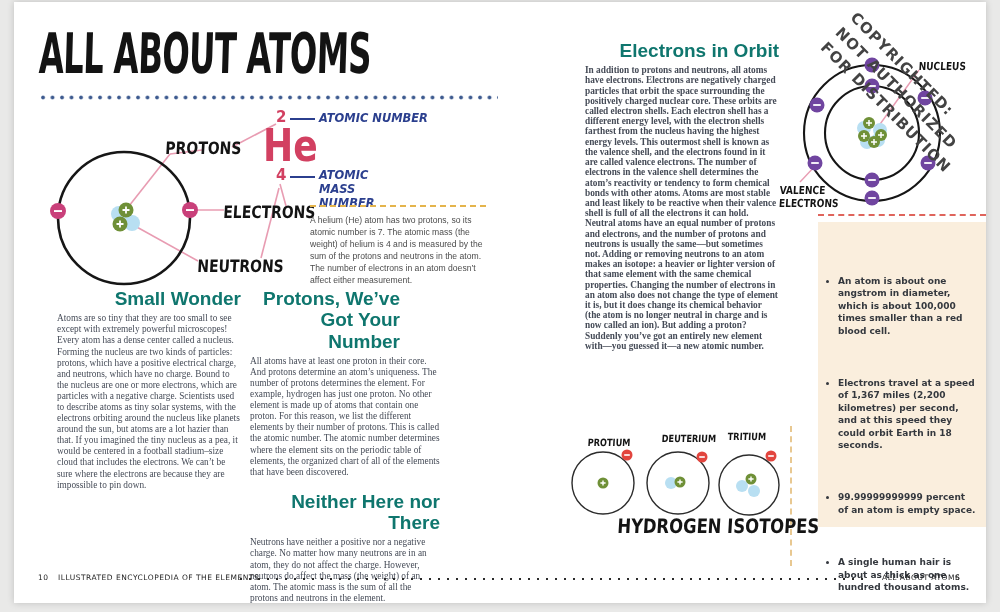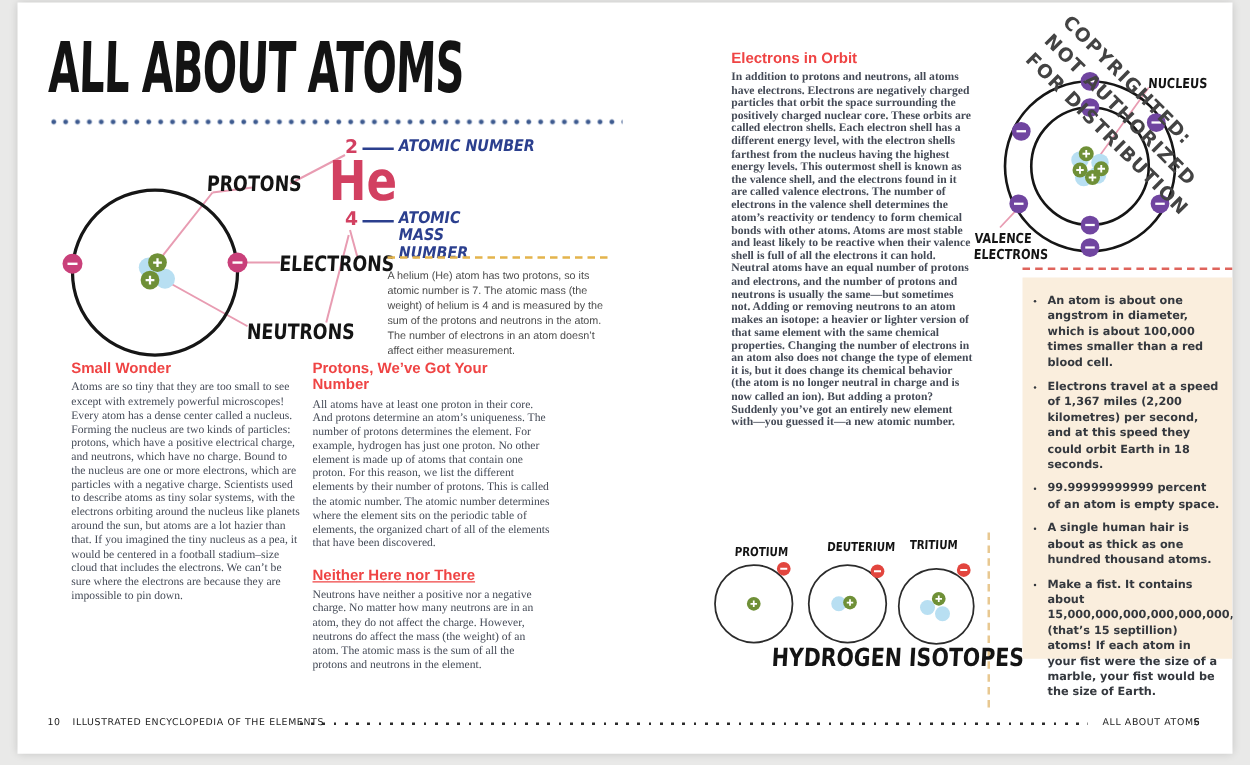--- a/index.html
+++ b/index.html
@@ -26,22 +26,22 @@
   }
   .hand{
     font-family:"DejaVu Sans",sans-serif;font-weight:bold;color:#141414;
     transform:scaleX(0.82) skewX(-4deg);transform-origin:left top;white-space:nowrap;
   }
   .navyhand{
     font-family:"DejaVu Sans",sans-serif;font-weight:bold;font-style:italic;
     color:#2b3f8e;white-space:nowrap;transform:scaleX(0.88);transform-origin:left top;
   }
   .heading{
-    font-family:"Liberation Sans",sans-serif;font-weight:bold;font-size:12px;
-    color:#ef4444;line-height:1.12;margin:0 0 4px 0;
+    font-family:"Liberation Sans",sans-serif;font-weight:bold;font-size:19px;
+    color:#0f766e;line-height:1.12;margin:0 0 4px 0;text-align:right;
   }
   .bodytext{
     font-family:"Liberation Serif",serif;font-size:9.3px;color:#454b57;
     line-height:11.1px;margin:0;
   }
   .col-right .bodytext{line-height:10.2px;font-weight:bold;}
   .caption{
     left:296px;top:203px;width:176px;border-top:2px dashed #e4b44c;padding-top:7px;
     font-size:8.6px;line-height:1.4;color:#4c4c4c;font-family:"Liberation Sans",sans-serif;
   }
@@ -55,21 +55,21 @@
     left:846px;top:6px;z-index:9;transform:rotate(45deg);transform-origin:left top;
     font-family:"DejaVu Sans",sans-serif;font-weight:bold;font-size:15px;
     letter-spacing:1px;color:#434343;line-height:1.4;white-space:nowrap;
   }
   .factsbox{
     left:804px;top:220px;width:168px;height:305px;background:#faeedd;
   }
   .factsbox ul{margin:0;padding:13px 8px 8px 20px;}
   .factsbox li{
     font-family:"DejaVu Sans",sans-serif;font-weight:bold;font-size:9px;
-    color:#34383e;line-height:1.38;margin-bottom:7px;
+    color:#34383e;line-height:1.38;margin-bottom:7px;margin-top:40px;
   }
   .reddash{left:804px;top:212px;width:168px;border-top:2px dashed #df645c;height:0;}
   .vert-dash{left:776px;top:424px;height:140px;width:0;border-left:2px dashed #e8c891;}
   .footer-text{
     font-family:"DejaVu Sans",sans-serif;font-weight:normal;font-size:7.5px;
     letter-spacing:.5px;color:#1d1d1d;white-space:nowrap;
   }
   .footer-dots{
     left:226px;top:576px;width:630px;height:2.4px;
     background:repeating-linear-gradient(90deg,#2b2b2b 0 2.2px,transparent 2.2px 9px);
@@ -132,21 +132,21 @@
 
   <div class="abs caption">A helium (He) atom has two protons, so its atomic number is 7. The atomic mass (the weight) of helium is 4 and is measured by the sum of the protons and neutrons in the atom. The number of electrons in an atom doesn’t affect either measurement.</div>
 
   <div class="abs" style="left:43px;top:286px;width:184px;">
     <h3 class="heading">Small Wonder</h3>
     <p class="bodytext">Atoms are so tiny that they are too small to see except with extremely powerful microscopes! Every atom has a dense center called a nucleus. Forming the nucleus are two kinds of particles: protons, which have a positive electrical charge, and neutrons, which have no charge. Bound to the nucleus are one or more electrons, which are particles with a negative charge. Scientists used to describe atoms as tiny solar systems, with the electrons orbiting around the nucleus like planets around the sun, but atoms are a lot hazier than that. If you imagined the tiny nucleus as a pea, it would be centered in a football stadium–size cloud that includes the electrons. We can’t be sure where the electrons are because they are impossible to pin down.</p>
   </div>
   <div class="abs" style="left:236px;top:286px;width:190px;">
     <h3 class="heading" style="width:150px;">Protons, We’ve Got Your Number</h3>
     <p class="bodytext">All atoms have at least one proton in their core. And protons determine an atom’s uniqueness. The number of protons determines the element. For example, hydrogen has just one proton. No other element is made up of atoms that contain one proton. For this reason, we list the different elements by their number of protons. This is called the atomic number. The atomic number determines where the element sits on the periodic table of elements, the organized chart of all of the elements that have been discovered.</p>
-    <h3 class="heading" style="margin-top:13px;text-decoration:underline;">Neither Here nor There</h3>
+    <h3 class="heading" style="margin-top:13px;">Neither Here nor There</h3>
     <p class="bodytext">Neutrons have neither a positive nor a negative charge. No matter how many neutrons are in an atom, they do not affect the charge. However, neutrons do affect the mass (the weight) of an atom. The atomic mass is the sum of all the protons and neutrons in the element.</p>
   </div>
 
   <div class="abs col-right" style="left:571px;top:38px;width:194px;">
     <h3 class="heading">Electrons in Orbit</h3>
     <p class="bodytext">In addition to protons and neutrons, all atoms have electrons. Electrons are negatively charged particles that orbit the space surrounding the positively charged nuclear core. These orbits are called electron shells. Each electron shell has a different energy level, with the electron shells farthest from the nucleus having the highest energy levels. This outermost shell is known as the valence shell, and the electrons found in it are called valence electrons. The number of electrons in the valence shell determines the atom’s reactivity or tendency to form chemical bonds with other atoms. Atoms are most stable and least likely to be reactive when their valence shell is full of all the electrons it can hold.</p>
     <p class="bodytext">Neutral atoms have an equal number of protons and electrons, and the number of protons and neutrons is usually the same—but sometimes not. Adding or removing neutrons to an atom makes an isotope: a heavier or lighter version of that same element with the same chemical properties. Changing the number of electrons in an atom also does not change the type of element it is, but it does change its chemical behavior (the atom is no longer neutral in charge and is now called an ion). But adding a proton? Suddenly you’ve got an entirely new element with—you guessed it—a new atomic number.</p>
   </div>
 
   <svg class="abs" style="left:756px;top:48px;" width="215" height="170" viewBox="0 0 215 170">

